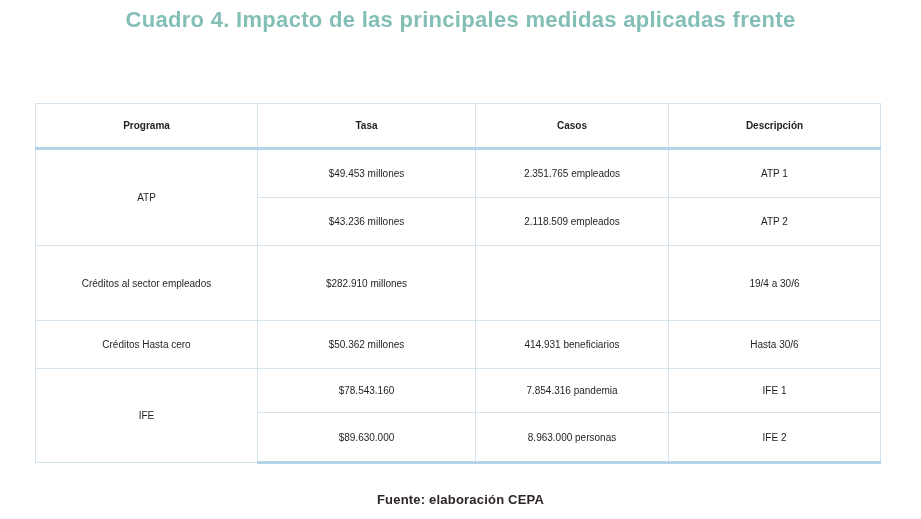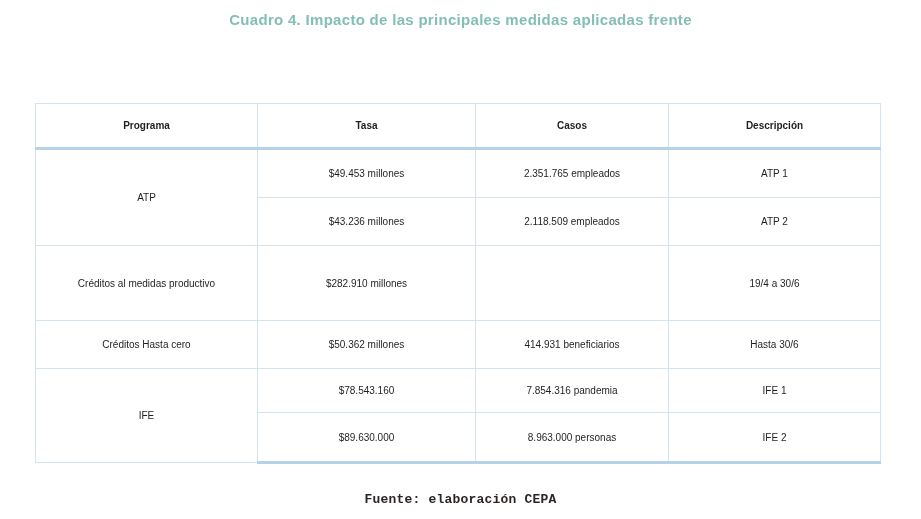--- a/index.html
+++ b/index.html
@@ -16,21 +16,21 @@
     position:relative;
     width:921px;height:519px;
     font-family:"Liberation Sans", sans-serif;
     color:var(--text-dark);
     overflow:hidden;
   }
   .title{
     position:absolute;top:6px;left:0;width:921px;
     text-align:center;
     color:var(--title-teal);
-    font-size:15px;font-weight:700;letter-spacing:.3px;
+    font-size:22px;font-weight:700;letter-spacing:.3px;
     line-height:27px;
   }
   table.impact{
     position:absolute;top:103px;left:35px;
     width:845px;
     border-collapse:collapse;
     table-layout:fixed;
   }
   table.impact col.c1{width:222px;}
   table.impact col.c2{width:218px;}
@@ -56,21 +56,20 @@
   tr.h-r3{height:75px;}
   tr.h-r4{height:48px;}
   tr.h-r5{height:44px;}
   tr.h-r6{height:50px;}
   .source{
     position:absolute;top:492px;left:0;width:921px;
     text-align:center;
     font-size:13px;font-weight:700;
     color:var(--source-text);
     letter-spacing:.2px;
-    font-family:Liberation Mono, monospace;
   }
 </style>
 </head>
 <body>
 
 <div class="title">
   <div>Cuadro 4. Impacto de las principales medidas aplicadas frente</div>
 </div>
 
 <table class="impact">
@@ -94,21 +93,21 @@
       <td>$49.453 millones</td>
       <td>2.351.765 empleados</td>
       <td>ATP 1</td>
     </tr>
     <tr class="h-r2">
       <td>$43.236 millones</td>
       <td>2.118.509 empleados</td>
       <td>ATP 2</td>
     </tr>
     <tr class="h-r3">
-      <td class="prog">Créditos al medidas productivo</td>
+      <td class="prog">Créditos al sector empleados</td>
       <td>$282.910 millones</td>
       <td></td>
       <td>19/4 a 30/6</td>
     </tr>
     <tr class="h-r4">
       <td class="prog">Créditos Hasta cero</td>
       <td>$50.362 millones</td>
       <td>414.931 beneficiarios</td>
       <td>Hasta 30/6</td>
     </tr>

